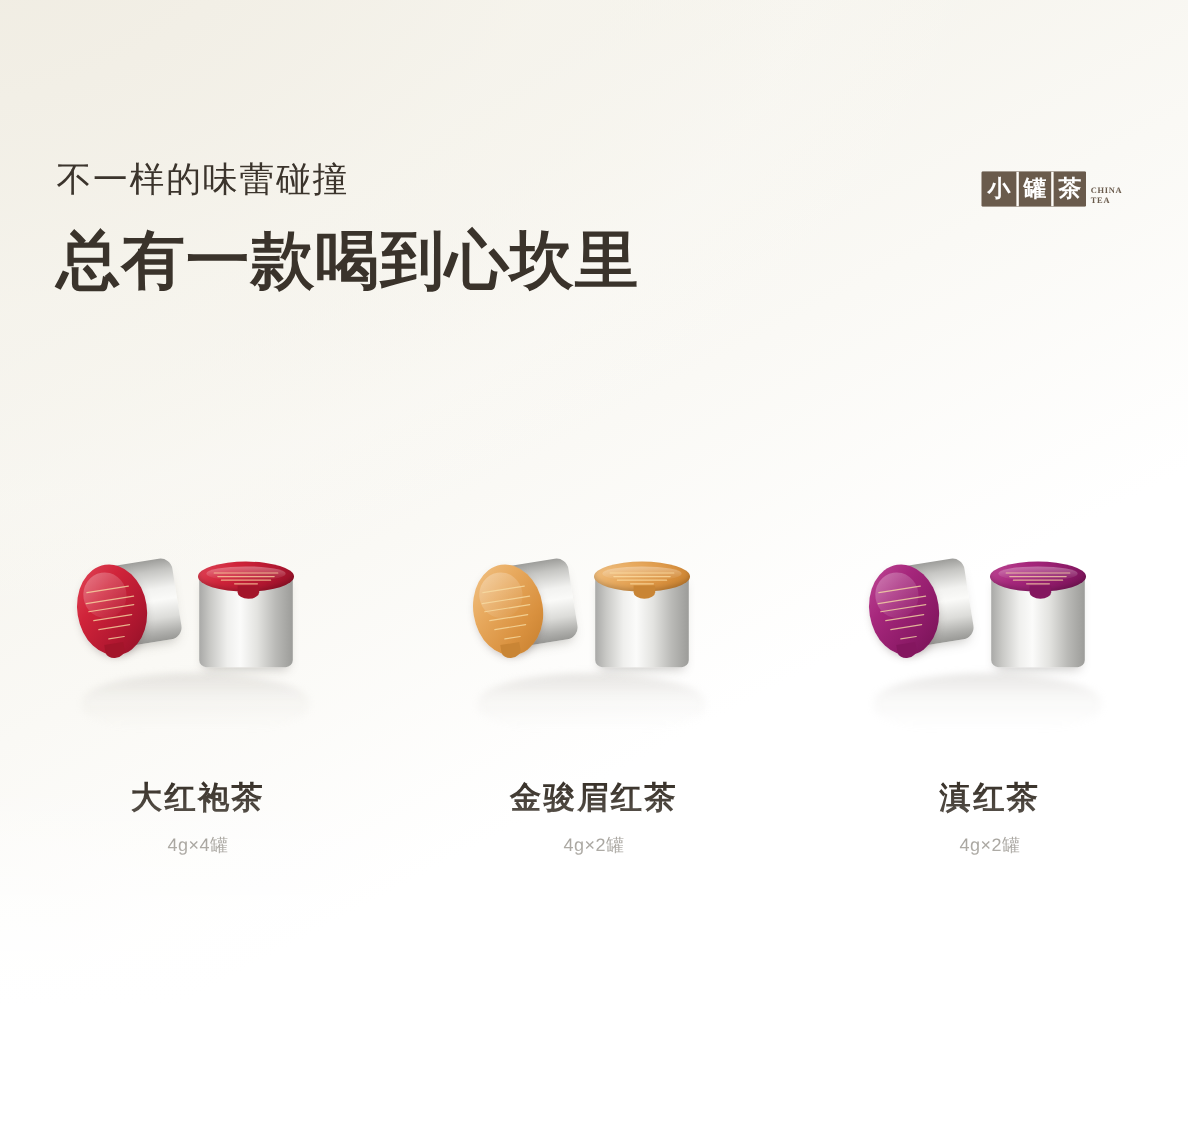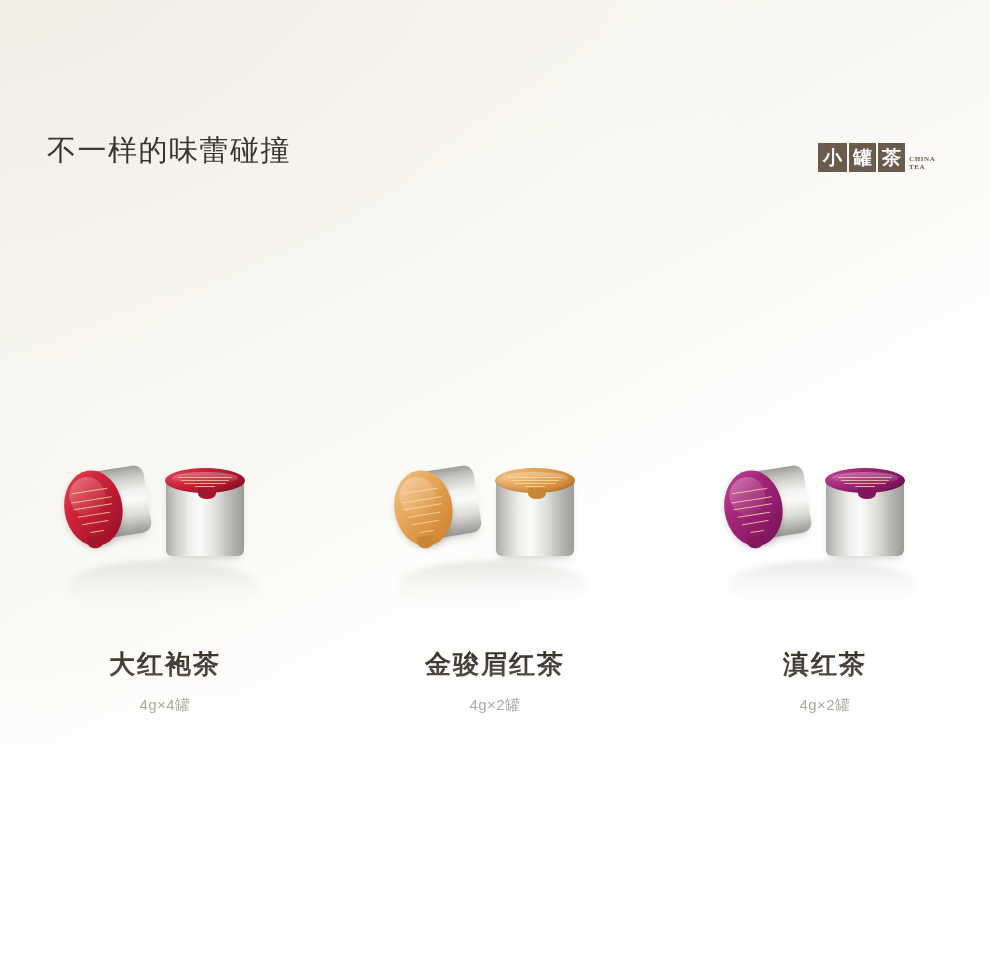--- a/index.html
+++ b/index.html
@@ -150,20 +150,21 @@
 </style>
 </head>
 <body>
 
 <div class="page">
 
   <div class="header">
 
     <div class="headline-block">
       <div class="kicker">不一样的味蕾碰撞</div>
+      <div class="headline">总有一款喝到心坎里</div>
     </div>
 
     <div class="logo">
       <div class="logo-mark" style="background: rgb(106, 91, 76);">
         <span class="logo-char" style="background: rgb(106, 91, 76);">小</span>
         <span class="logo-char" style="background: rgb(106, 91, 76);">罐</span>
         <span class="logo-char" style="background: rgb(106, 91, 76);">茶</span>
       </div>
       <div class="logo-sub" style="color: rgb(106, 91, 76);">
         <div>CHINA</div>

